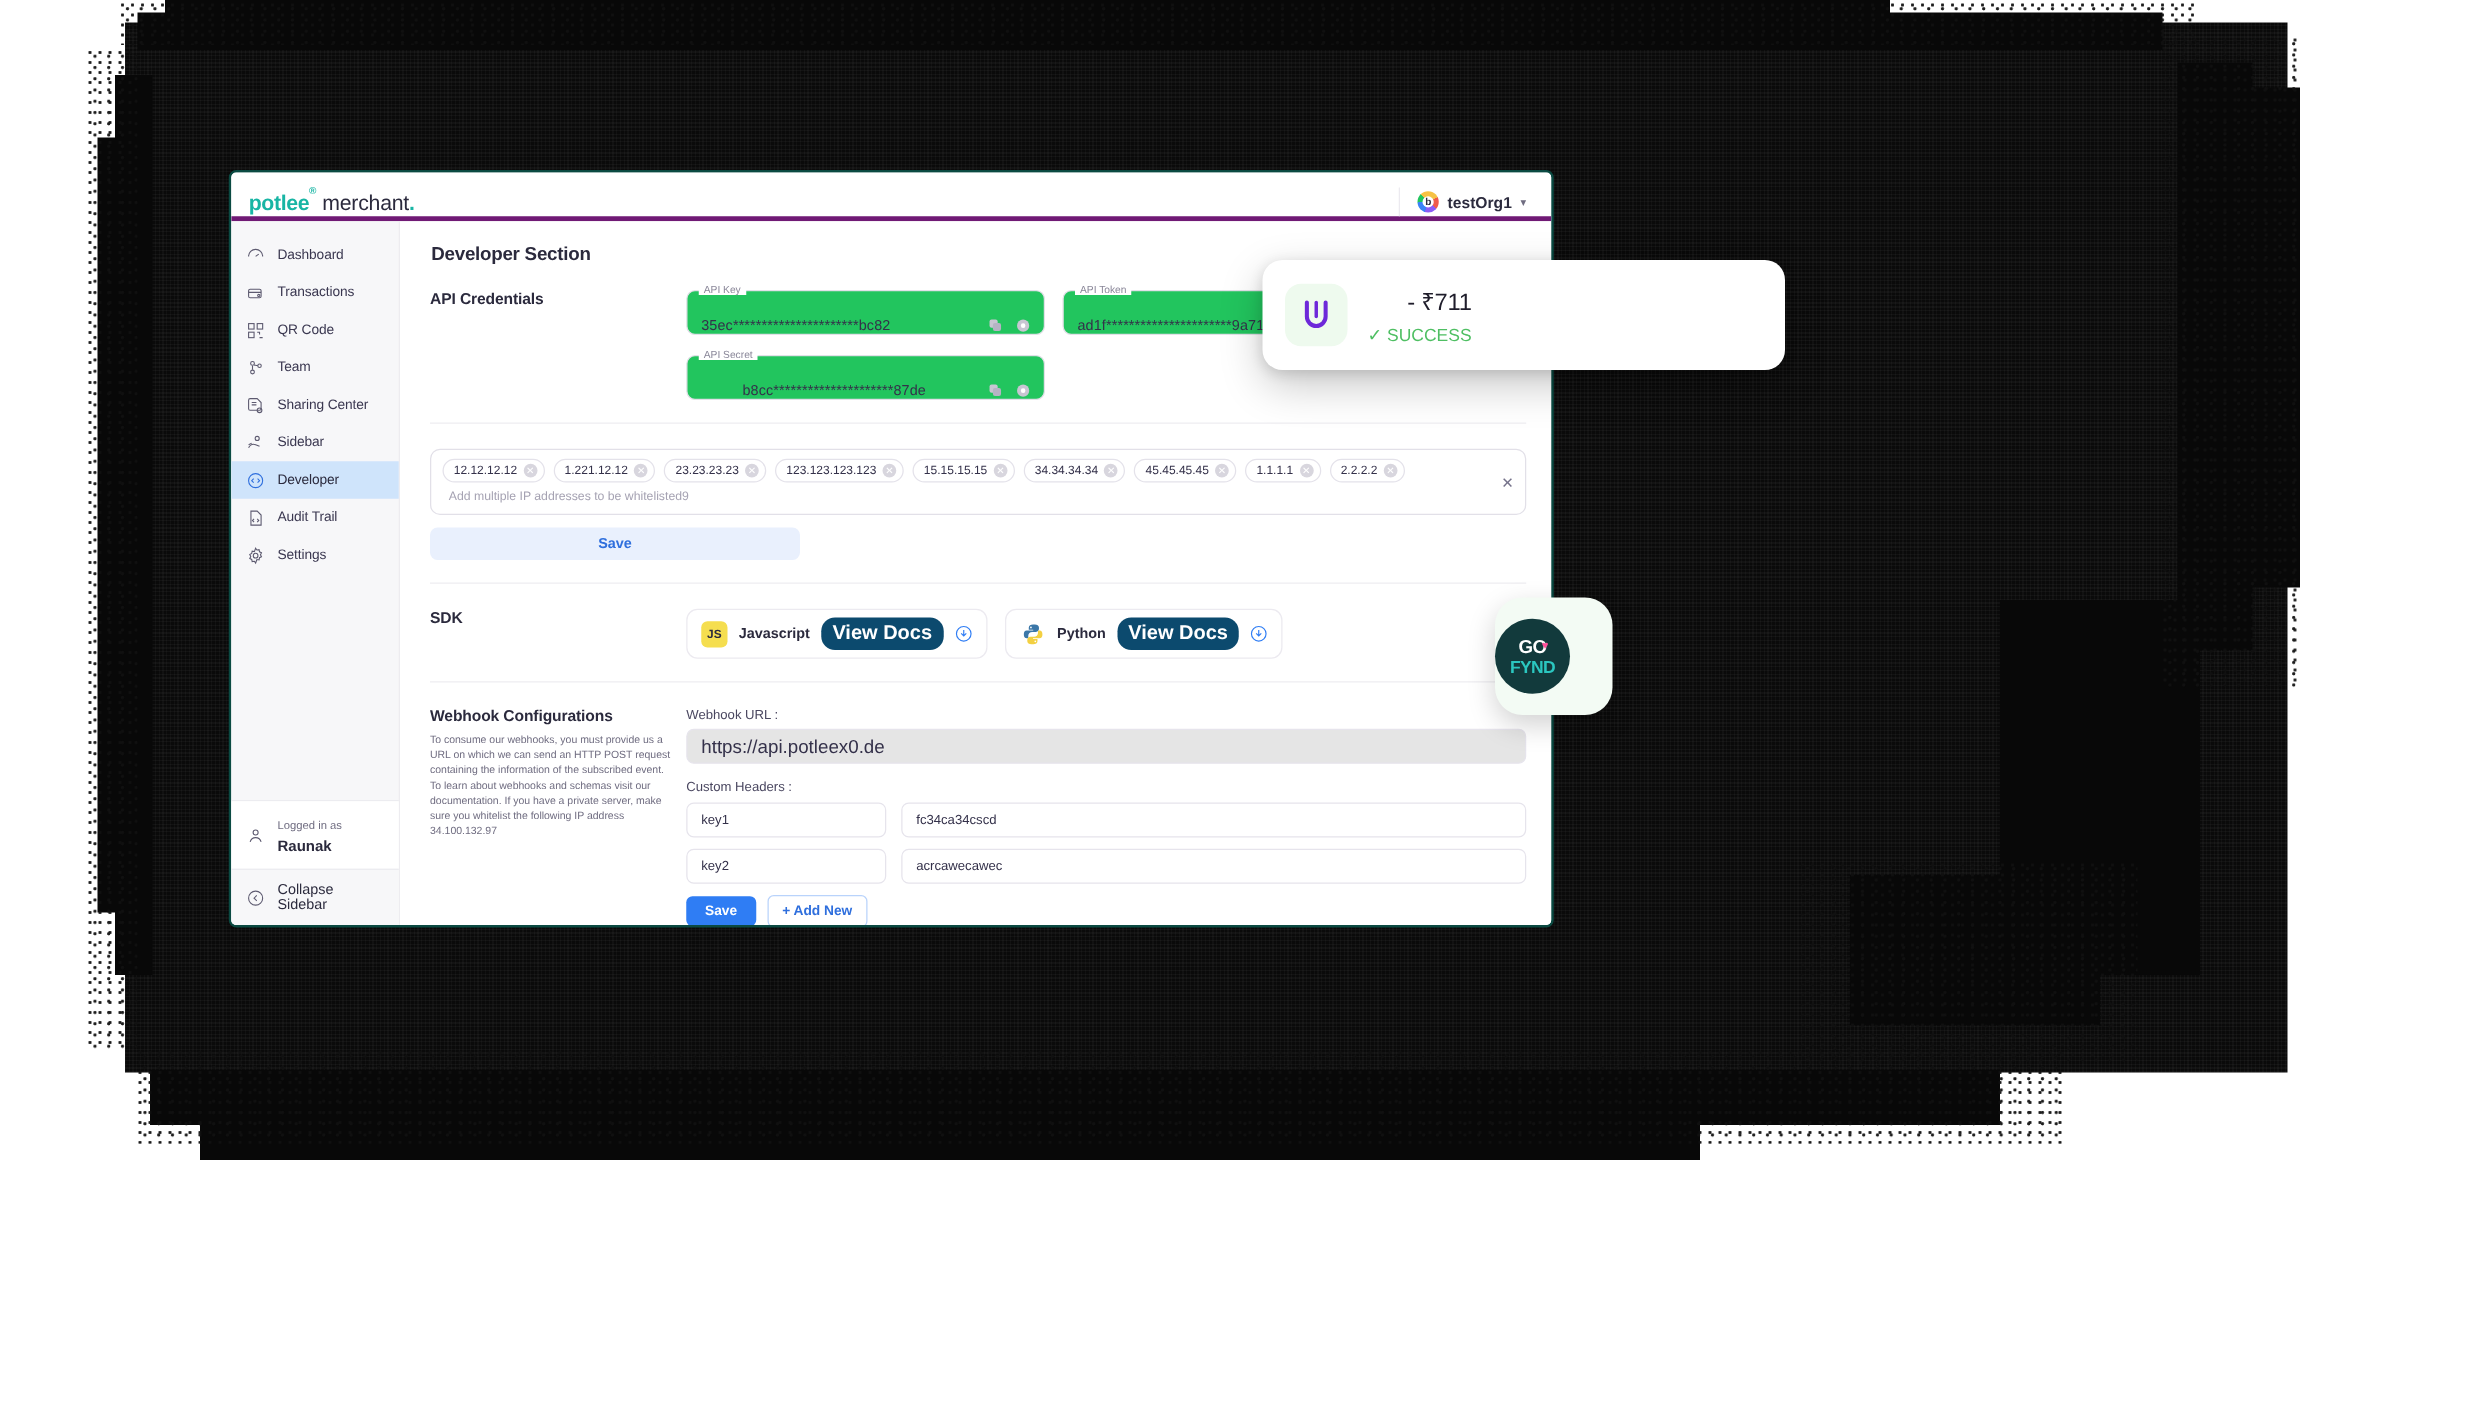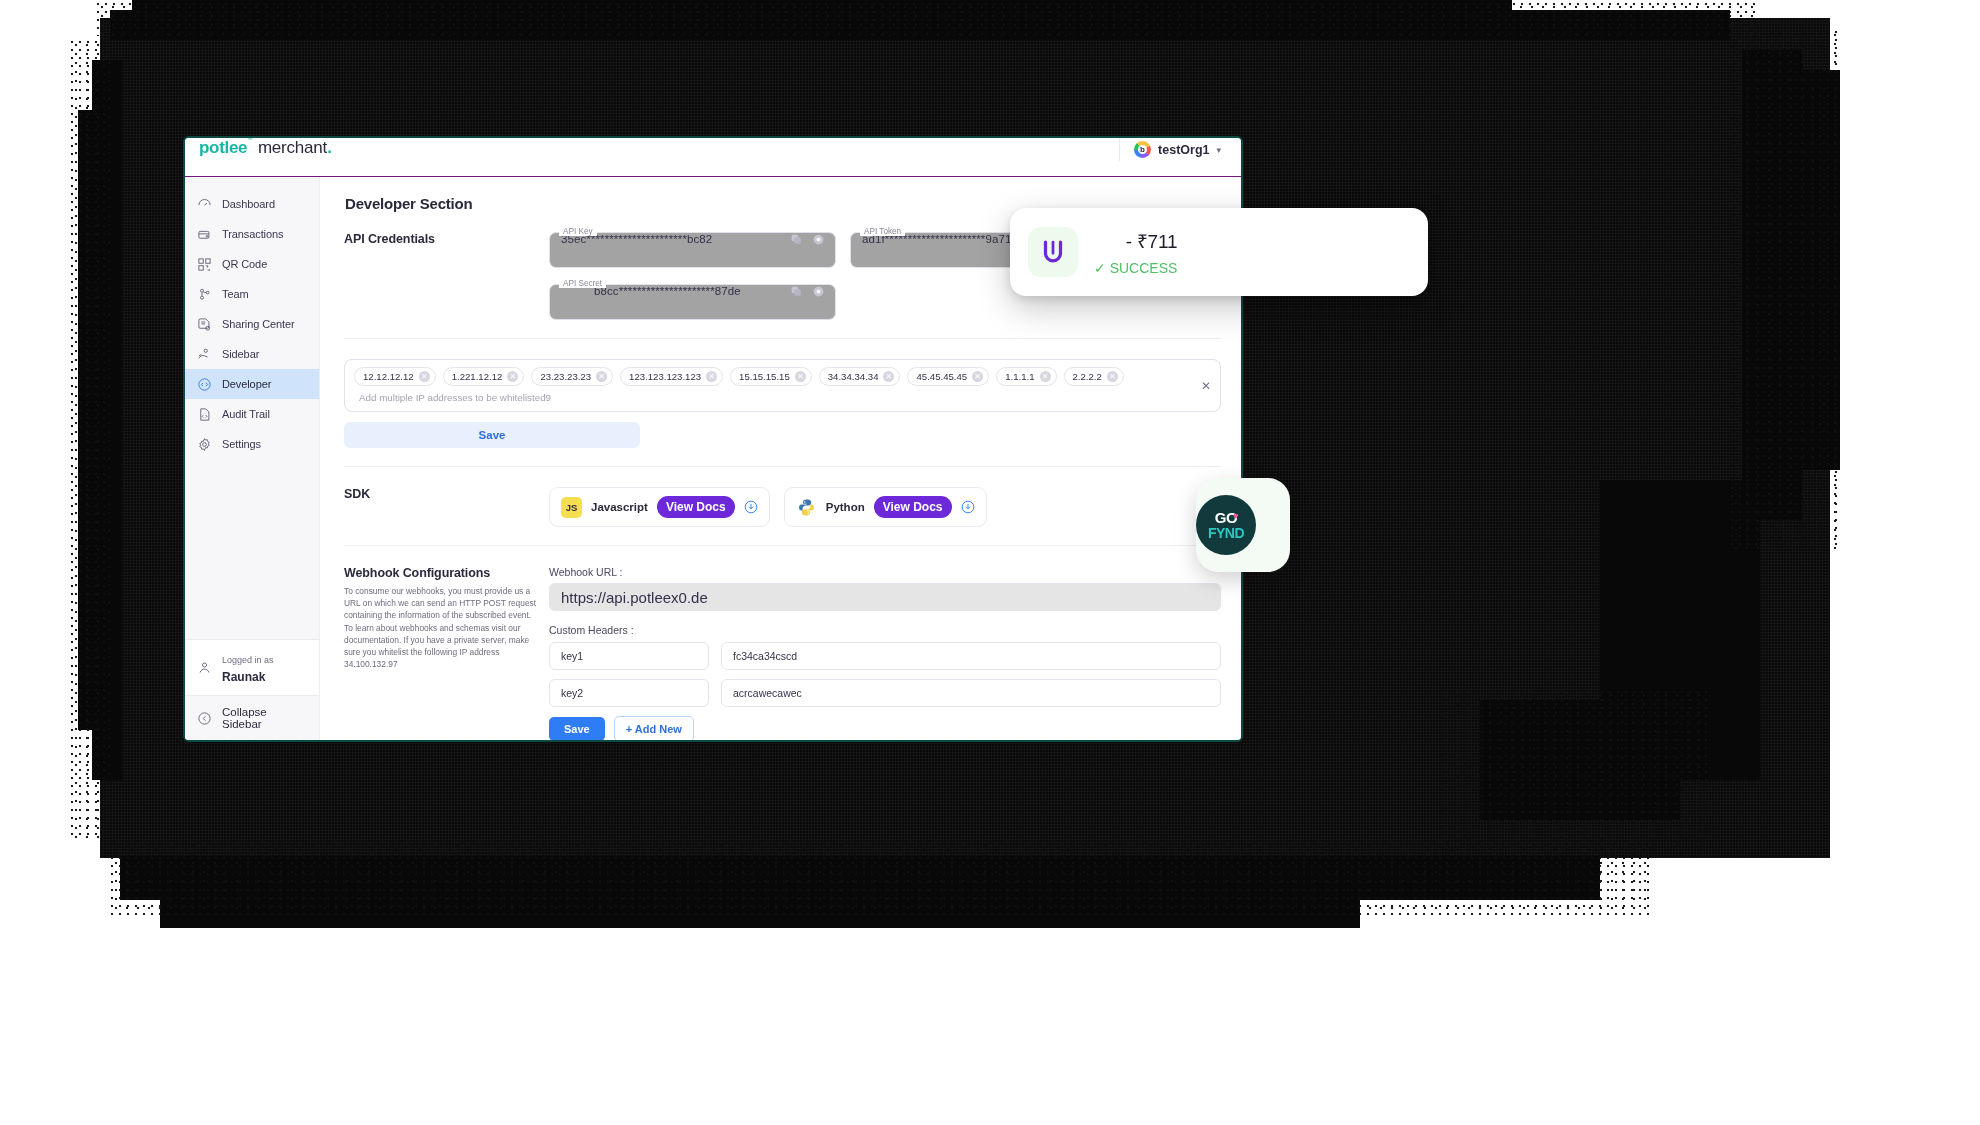--- a/index.html
+++ b/index.html
@@ -59,25 +59,25 @@
     border-radius: 6px;
     overflow: hidden;
     display: flex;
     flex-direction: column;
   }
 
   
   .topbar {
     height: 39px;
     background: #fff;
-    display: flex; align-items: flex-start;
+    display: flex; align-items: flex-end;
     justify-content: space-between;
     padding: 0 12px 0 14px;
     flex: none;
-    border-bottom: 1px solid #701a75;
+    border-bottom: 4px solid #701a75;
   }
   .brand { display: flex; align-items: baseline; gap: 5px; }
   .brand-potlee {
     font-size: 17px; font-weight: 700; letter-spacing: -.3px;
     color: #18b5a4;
   }
   .brand-potlee sup { font-size: 8px; top: -6px; position: relative; }
   .brand-merchant {
     font-size: 17px; font-weight: 500; color: #2b2a3d; letter-spacing: -.2px;
   }
@@ -151,22 +151,22 @@
   .sec-left { width: 205px; flex: none; padding-right: 10px; }
   .sec-title { font-size: 12.5px; font-weight: 700; color: #2b2a3d; letter-spacing: -.1px; }
   .sec-sub { font-size: 8.4px; color: #6f6c80; margin-top: 5px; line-height: 1.45; }
   .sec-right { flex: 1; min-width: 0; }
 
   
   .cred-row { display: flex; gap: 14px; }
   .field {
     position: relative; height: 36px; flex: 1;
     border: 1px solid #e2e0e8; border-radius: 7px;
-    display: flex; align-items: flex-start; padding: 0 10px 0 11px;
-    background: #a3a3a3;
+    display: flex; align-items: flex-end; padding: 0 10px 0 11px;
+    background: #22c55e;
   }
   .field .legend {
     position: absolute; top: -6px; left: 9px;
     background: #fff; padding: 0 4px;
     font-size: 8.2px; color: #8a8799; white-space: nowrap;
   }
   .field .val {
     font-size: 11.5px; color: #34314a; letter-spacing: .1px;
     white-space: nowrap; overflow: hidden; flex: 1;
   }
@@ -218,21 +218,21 @@
     padding: 0 11px; background: #fff; min-width: 178px;
   }
   .js-badge {
     width: 21px; height: 21px; border-radius: 5px; background: #f5de4f;
     display: flex; align-items: center; justify-content: center;
     font-size: 9.5px; font-weight: 800; color: #2b2a3d; flex:none;
   }
   .py-badge { width: 21px; height: 21px; flex:none; display:flex; align-items:center; justify-content:center; }
   .sdk-name { font-size: 11.5px; font-weight: 700; color: #2b2a3d; }
   .btn-docs {
-    background: #6d28d9; color: #fff; font-size: 12px; font-weight: 700;
+    background: #0c4a6e; color: #fff; font-size: 16px; font-weight: 700;
     border-radius: 11px; padding: 4px 9px; cursor: pointer; white-space:nowrap;
   }
   .dl-ic { width: 14px; height: 14px; flex:none; cursor:pointer; }
   .dl-ic svg { width:14px; height:14px; display:block; }
 
   
   .wh-label { font-size: 10.5px; color: #4a4760; margin-bottom: 5px; }
   .wh-input {
     height: 28px; border: 1px solid #e6e4ec; border-radius: 6px;
     display: flex; align-items: center; padding: 0 11px;

